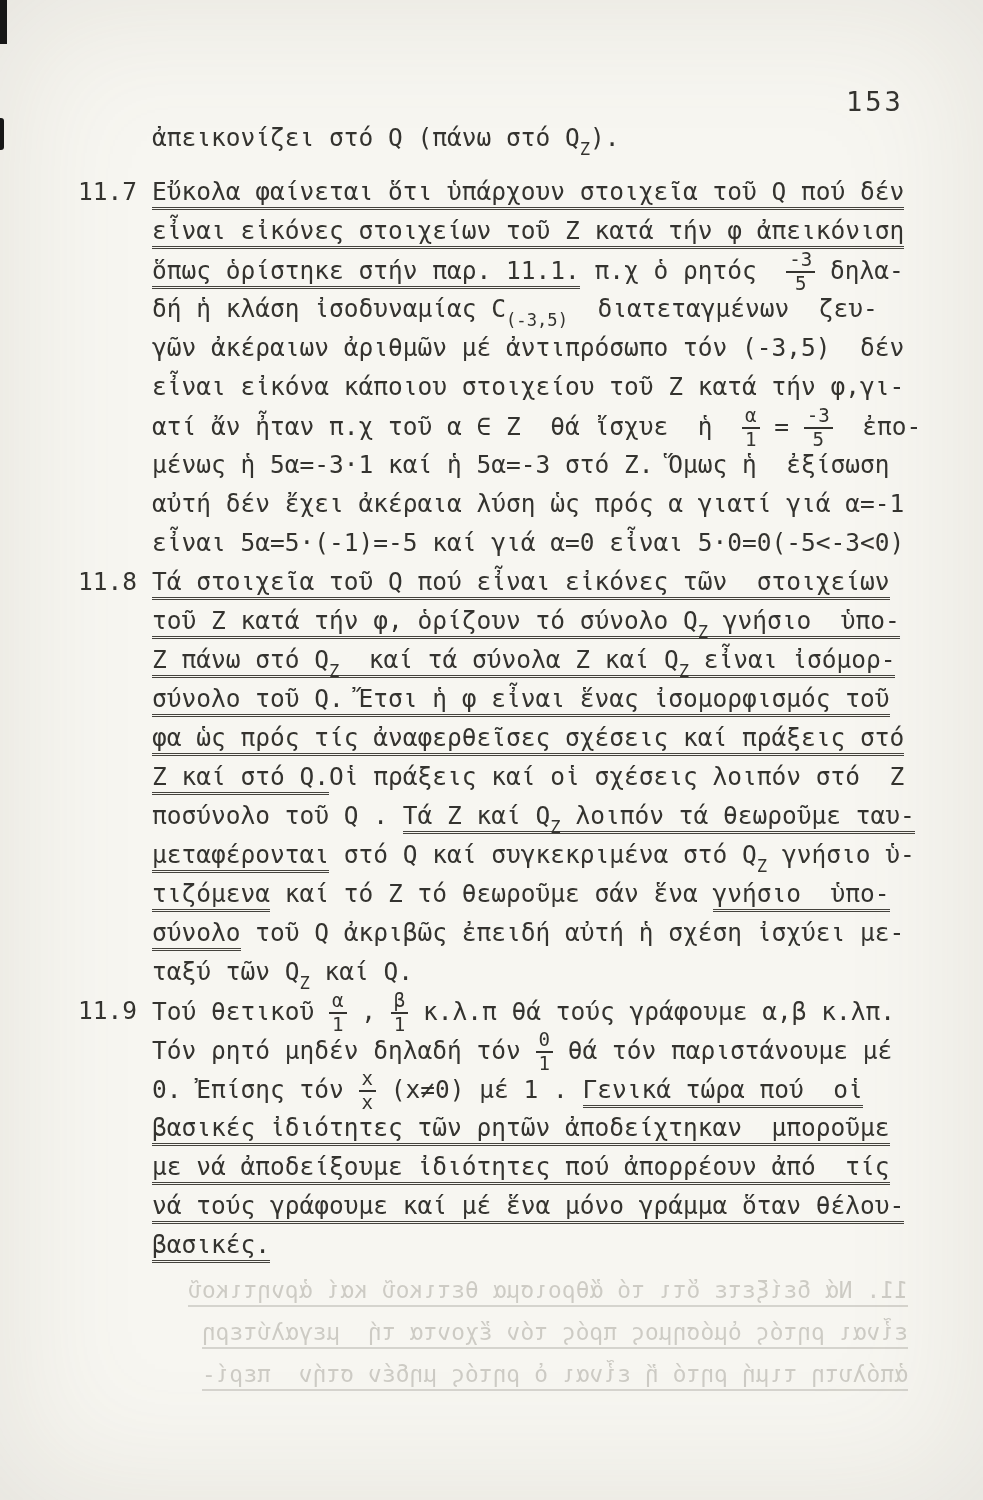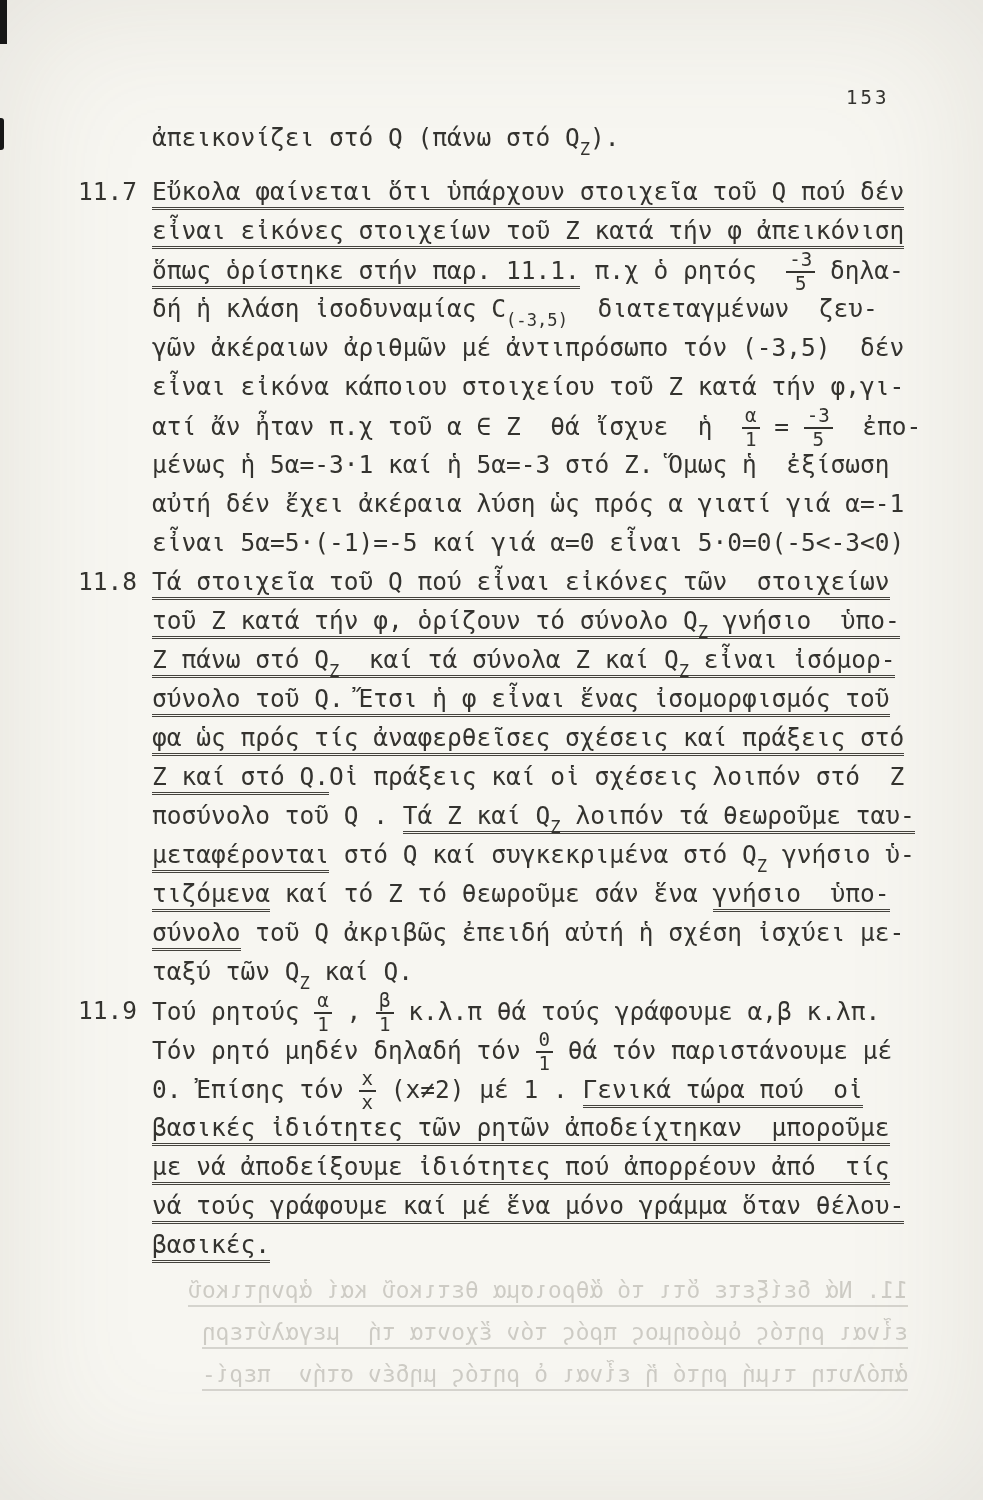--- a/index.html
+++ b/index.html
@@ -7,21 +7,21 @@
     position:relative;
     width:983px;height:1500px;
     background:#f7f6f1;
     box-shadow:inset 0 0 140px rgba(118,112,95,.14);
     overflow:hidden;
     font-family:"DejaVu Sans Mono","DejaVu Sans",monospace;
     color:#34332f;
   }
   .page-number{
     position:absolute;top:86px;left:846px;
-    font-size:19px;letter-spacing:3px;
+    font-size:27px;letter-spacing:3px;
   }
   .content{position:absolute;top:118px;left:8px;width:983px;}
   .para{display:flex;align-items:flex-start;}
   .para.intro{margin-bottom:15px;}
   .pnum{
     flex:none;width:74px;padding-left:70px;
     font-size:24.5px;line-height:39px;white-space:pre;
   }
   .plines{flex:1;min-width:0;}
   .line{
@@ -91,23 +91,23 @@
           <div class="line"><span>ποσύνολο τοῦ Q . </span><span class="u">Τά Z καί </span><span class="sb u"><span>Q</span><span class="sub">Z</span></span><span class="u"> λοιπόν τά θεωροῦμε ταυ-</span></div>
           <div class="line"><span class="u">μεταφέρονται</span><span> στό Q καί συγκεκριμένα στό </span><span class="sb"><span>Q</span><span class="sub">Z</span></span><span> γνήσιο ὑ-</span></div>
           <div class="line"><span class="u">τιζόμενα</span><span> καί τό Z τό θεωροῦμε σάν ἕνα </span><span class="u">γνήσιο  ὑπο-</span></div>
           <div class="line"><span class="u">σύνολο</span><span> τοῦ Q ἀκριβῶς ἐπειδή αὐτή ἡ σχέση ἰσχύει με-</span></div>
           <div class="line"><span>ταξύ τῶν </span><span class="sb"><span>Q</span><span class="sub">Z</span></span><span> καί Q.</span></div>
         </div>
       </div>
       <div class="para">
         <div class="pnum">11.9</div>
         <div class="plines">
-          <div class="line"><span>Τού ρητούς </span><span class="frac"><span class="num">α</span><span class="den">1</span></span><span> , </span><span class="frac"><span class="num">β</span><span class="den">1</span></span><span> κ.λ.π θά τούς γράφουμε α,β κ.λπ.</span></div>
+          <div class="line"><span>Τού θετικοῦ </span><span class="frac"><span class="num">α</span><span class="den">1</span></span><span> , </span><span class="frac"><span class="num">β</span><span class="den">1</span></span><span> κ.λ.π θά τούς γράφουμε α,β κ.λπ.</span></div>
           <div class="line"><span>Τόν ρητό μηδέν δηλαδή τόν </span><span class="frac"><span class="num">0</span><span class="den">1</span></span><span> θά τόν παριστάνουμε μέ</span></div>
-          <div class="line"><span>0. Ἐπίσης τόν </span><span class="frac"><span class="num">x</span><span class="den">x</span></span><span> (x≠2) μέ 1 . </span><span class="u">Γενικά τώρα πού  οἱ</span></div>
+          <div class="line"><span>0. Ἐπίσης τόν </span><span class="frac"><span class="num">x</span><span class="den">x</span></span><span> (x≠0) μέ 1 . </span><span class="u">Γενικά τώρα πού  οἱ</span></div>
           <div class="line"><span class="u">βασικές ἰδιότητες τῶν ρητῶν ἀποδείχτηκαν  μποροῦμε</span></div>
           <div class="line"><span class="u">με νά ἀποδείξουμε ἰδιότητες πού ἀπορρέουν ἀπό  τίς</span></div>
           <div class="line"><span class="u">νά τούς γράφουμε καί μέ ἕνα μόνο γράμμα ὅταν θέλου-</span></div>
           <div class="line"><span class="u">βασικές.</span></div>
         </div>
       </div>
     </div>
 
   <div class="bleed">
       <span class="bline"><span>11. Νά δείξετε ὅτι τό ἄθροισμα θετικοῦ καί ἀρνητικοῦ</span></span>

